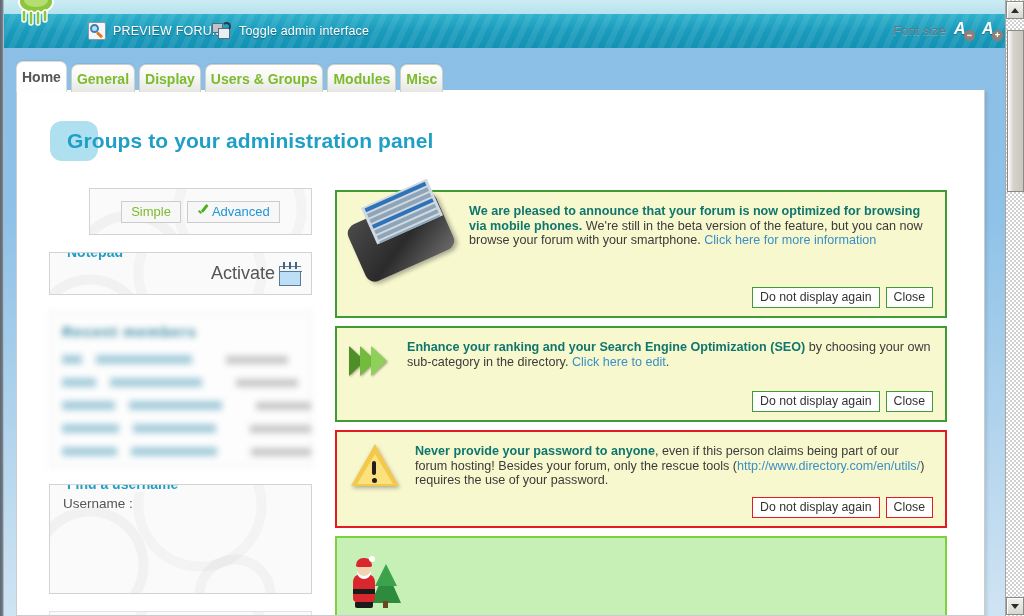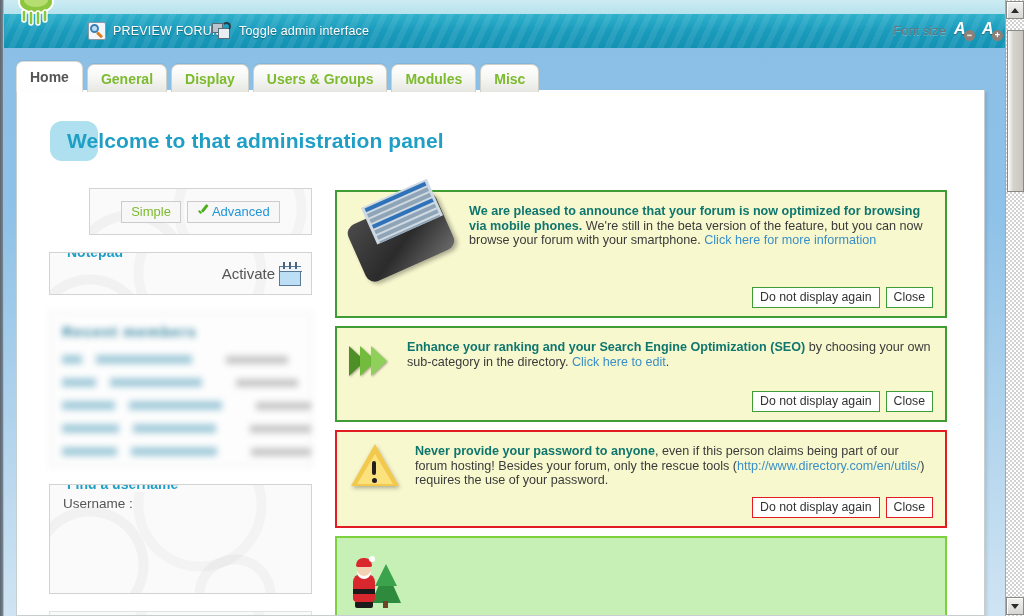--- a/index.html
+++ b/index.html
@@ -106,21 +106,21 @@
     position: absolute; left: 4px; top: 48px; width: 1001px; height: 568px;
     background: linear-gradient(to bottom, #8bbfe6 0%, #8fc2e8 30%, #b9d8ee 75%, #cfe4f3 100%);
   }
 
   
   .tabs {
     position: absolute; left: 16px; top: 62px; height: 30px;
     display: flex; align-items: flex-end; gap: 4px; z-index: 6;
   }
   .tab {
-    height: 28px; padding: 0 13px;
+    height: 28px; padding: 0 5px;
     display: flex; align-items: center;
     font-size: 14px; font-weight: bold;
     color: #7cbb2d;
     background: linear-gradient(to bottom,#ffffff 0%, #f7f7f5 45%, #e6e6e2 100%);
     border-radius: 7px 7px 0 0;
     border: 1px solid #cfcfc8;
     border-bottom: none;
     box-shadow: 0 -1px 1px rgba(0,0,0,.06);
     cursor: pointer; white-space: nowrap;
   }
@@ -211,21 +211,21 @@
     background:#4caf1e; transform:rotate(-52deg); border-radius:1px;
   }
 
   
   #panel-notepad { height: 43px; }
   .notepad-row {
     position: relative; z-index: 2;
     display: flex; align-items: center; justify-content: flex-end;
     height: 100%; padding-right: 10px; gap: 4px;
   }
-  .notepad-row .act { font-size: 15px; color: #555; }
+  .notepad-row .act { font-size: 18px; color: #555; }
   .icon-notepad {
     width: 22px; height: 24px; position: relative; display:inline-block;
   }
   .icon-notepad .pad {
     position:absolute; left:0; top:4px; width:22px; height:20px;
     background:#bcdff5; border:1px solid #5a7a93;
   }
   .icon-notepad .pad:before {
     content:""; position:absolute; left:0; top:0; width:22px; height:4px;
     background:#eef5fa; border-bottom:1px solid #5a7a93;
@@ -504,21 +504,21 @@
       </div>
     <div class="tab">
         <span>Misc</span>
       </div>
   </div>
 
   <div class="content">
 
     <div class="welcome">
       <span class="bullet"></span>
-      <span class="wtext">Welcome to that administration panel</span>
+      <span class="wtext">Groups to your administration panel</span>
     </div>
 
     <div class="sidebar">
 
       <div class="fieldset" id="panel-mode">
         <div class="watermark"></div>
         <div class="mode-row">
           <div class="mode-btn simple">
             <span>Simple</span>
           </div>

